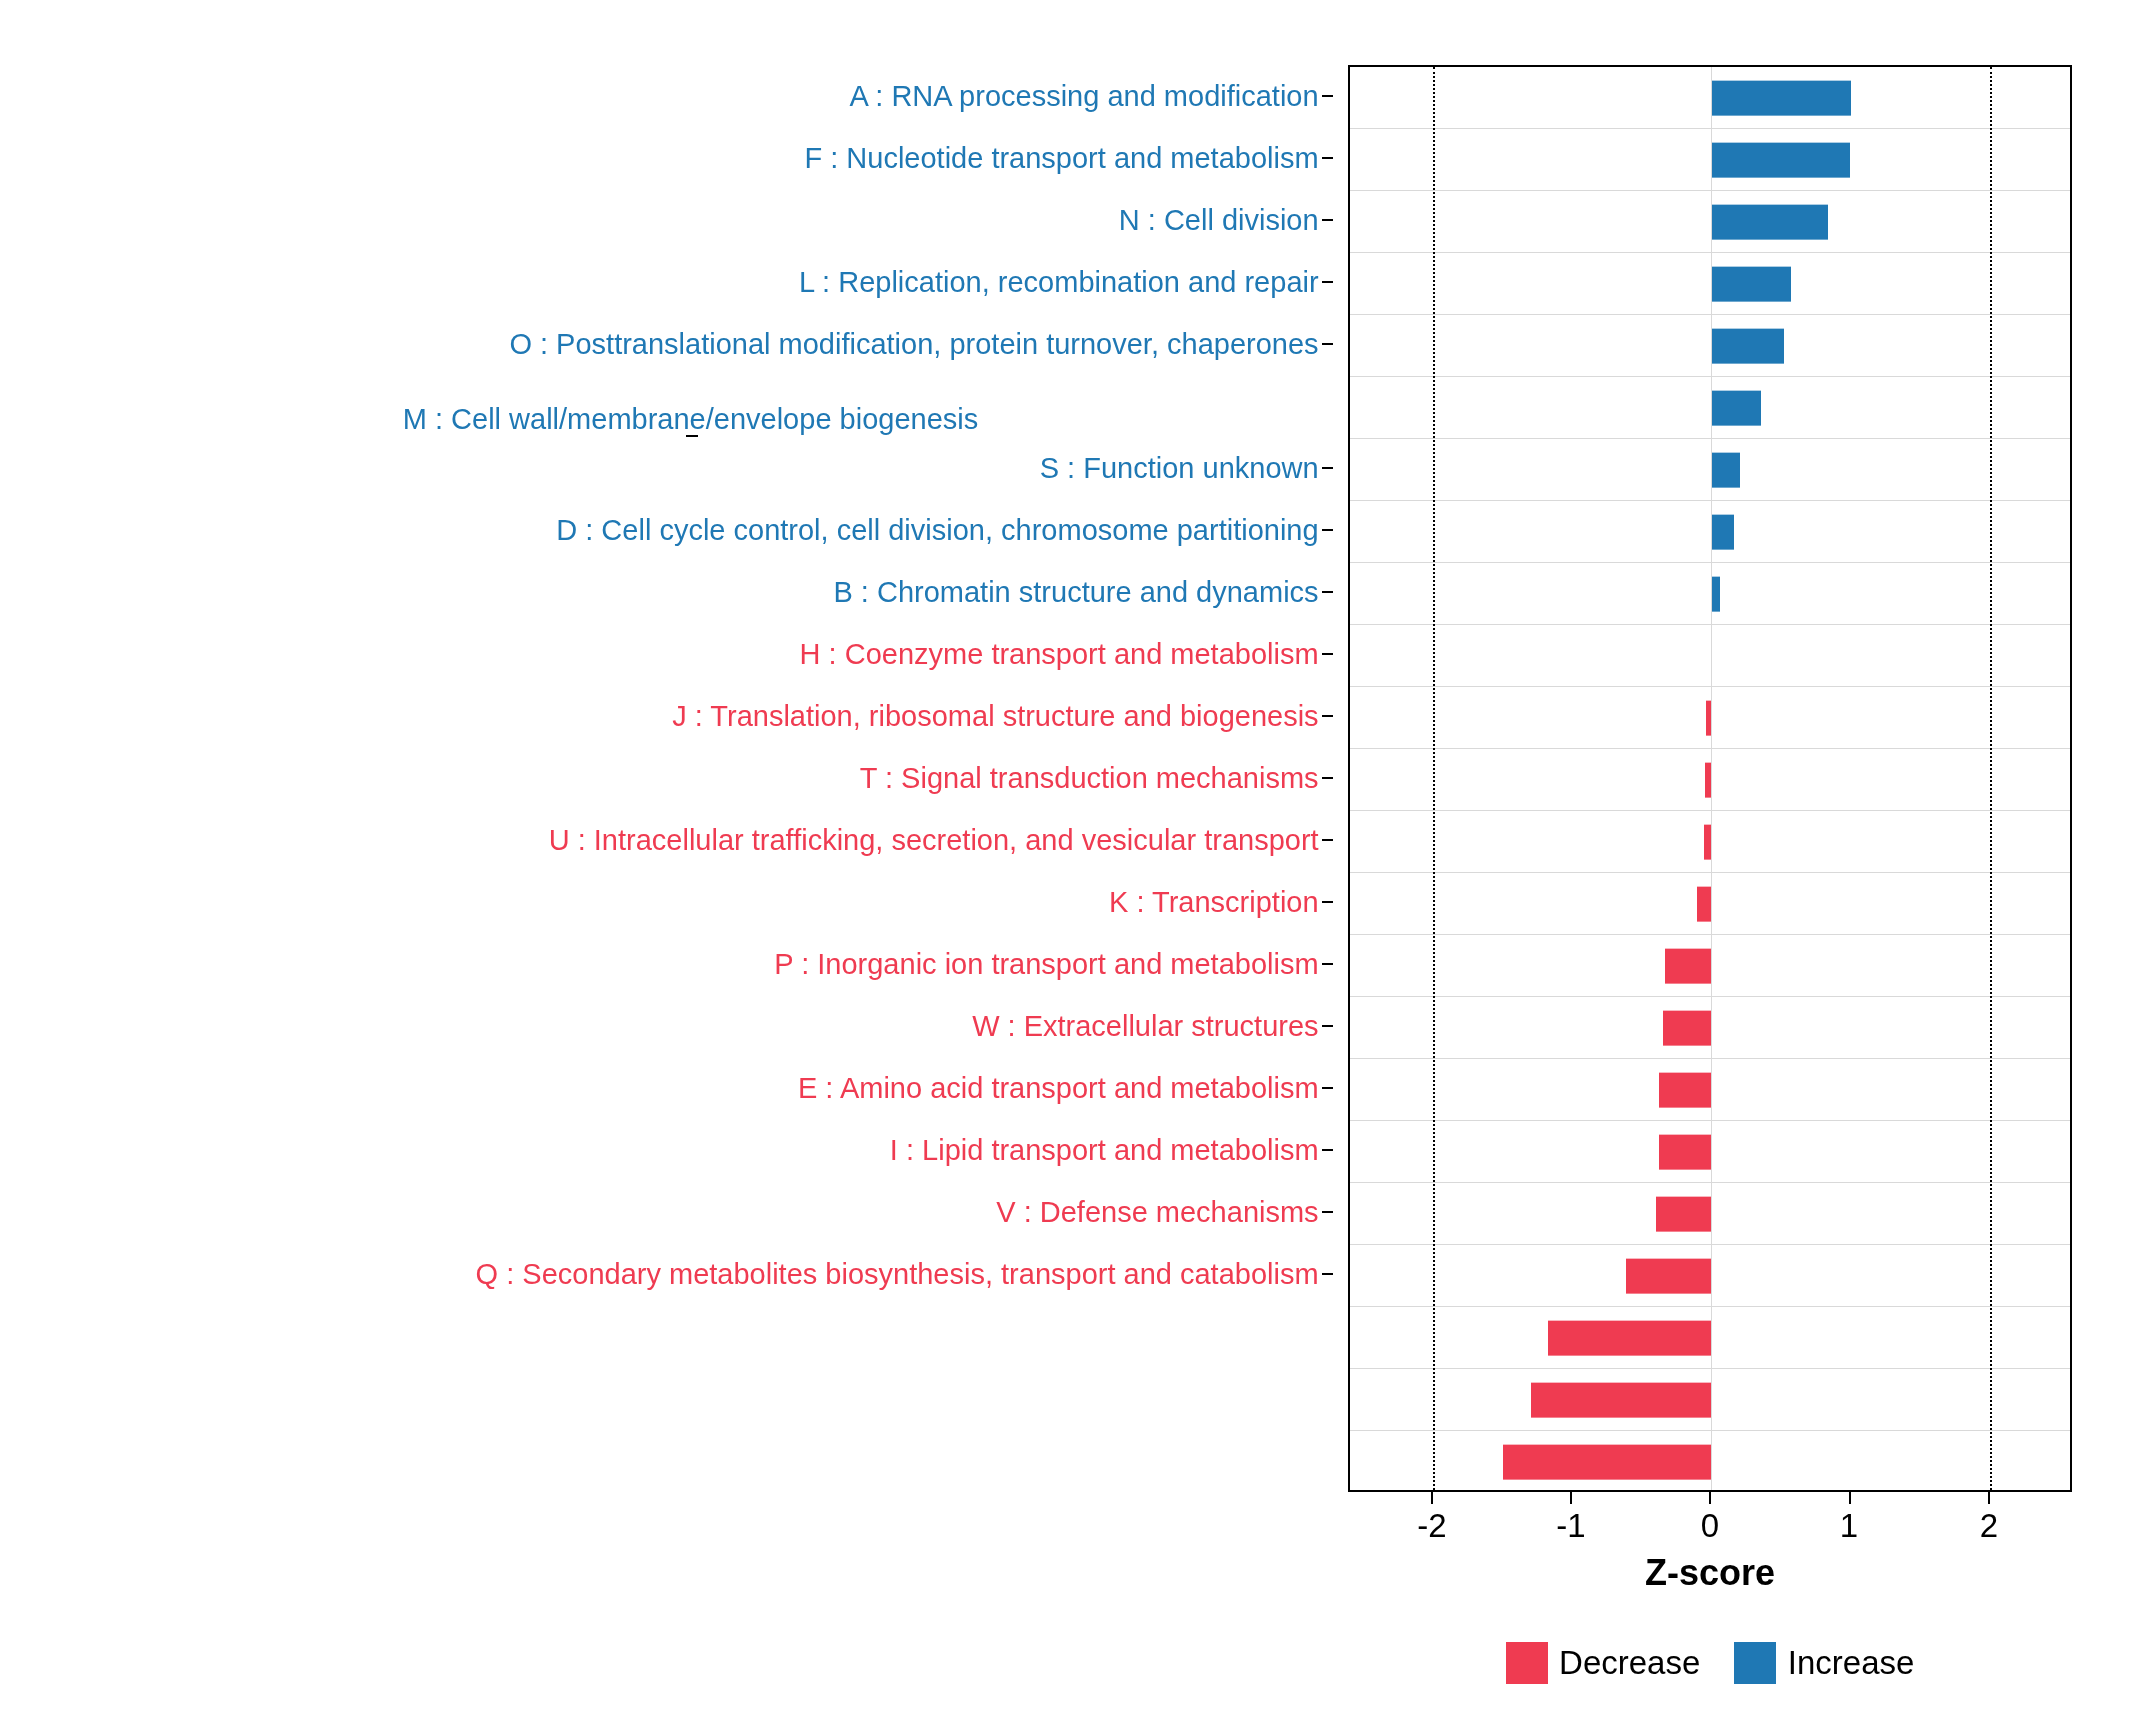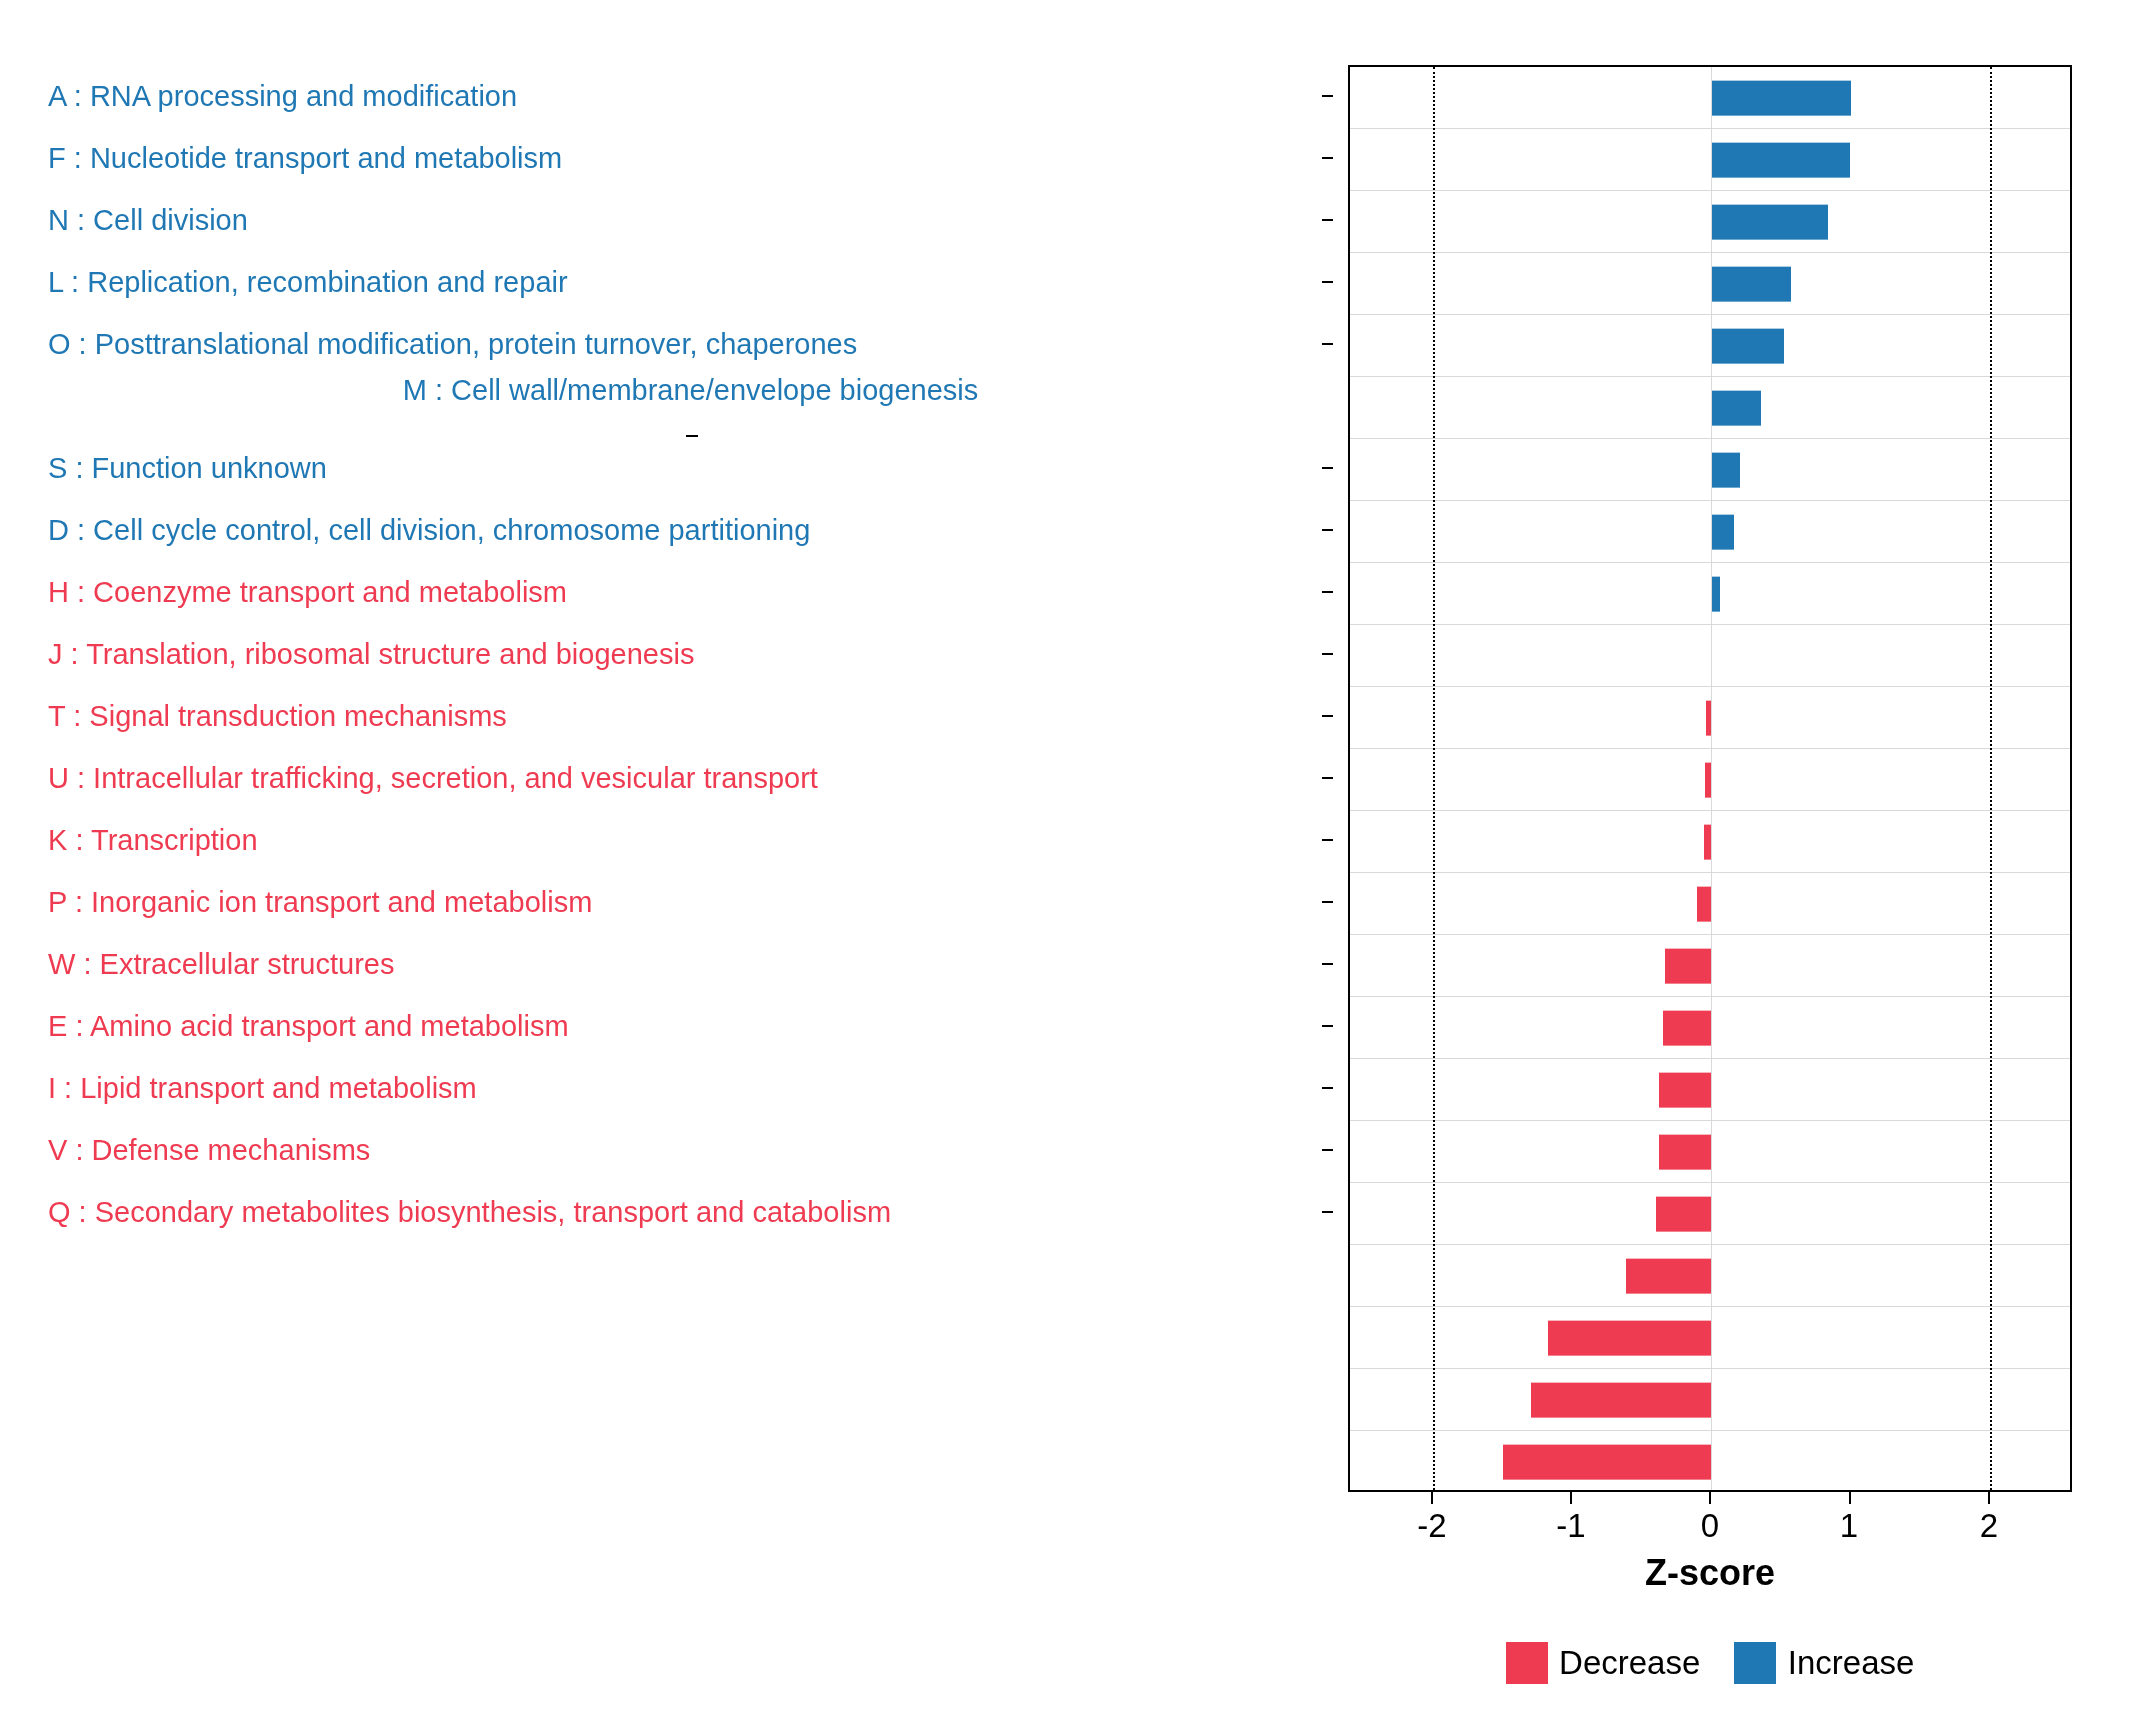--- a/index.html
+++ b/index.html
@@ -76,21 +76,21 @@
   .ylabels {
     position: absolute;
     left: 0;
     top: 65px;
     width: 1333px;
     height: 1427px;
   }
   .ylabel-row {
     display: flex;
     align-items: center;
-    justify-content: space-between;
+    justify-content: flex-end;
     width: 100%;
     box-sizing: border-box;
     padding-right: 0px;
     padding-left: 48px;
   }
   .ylabel {
     font-size: 29px;
     line-height: 1.05;
     white-space: nowrap;
   }
@@ -191,20 +191,24 @@
       <div class="ylabel-row" style="height: 62px; flex-direction: column;">
         <span class="ylabel inc">M : Cell wall/membrane/envelope biogenesis</span>
         <span class="ytick"></span>
       </div>
       <div class="ylabel-row" style="height: 62px;">
         <span class="ylabel inc">S : Function unknown</span>
         <span class="ytick"></span>
       </div>
       <div class="ylabel-row" style="height: 62px;">
         <span class="ylabel inc">D : Cell cycle control, cell division, chromosome partitioning</span>
+        <span class="ytick"></span>
+      </div>
+      <div class="ylabel-row" style="height: 62px;">
+        <span class="ylabel inc">B : Chromatin structure and dynamics</span>
         <span class="ytick"></span>
       </div>
       <div class="ylabel-row" style="height: 62px;">
         <span class="ylabel dec">H : Coenzyme transport and metabolism</span>
         <span class="ytick"></span>
       </div>
       <div class="ylabel-row" style="height: 62px;">
         <span class="ylabel dec">J : Translation, ribosomal structure and biogenesis</span>
         <span class="ytick"></span>
       </div>

